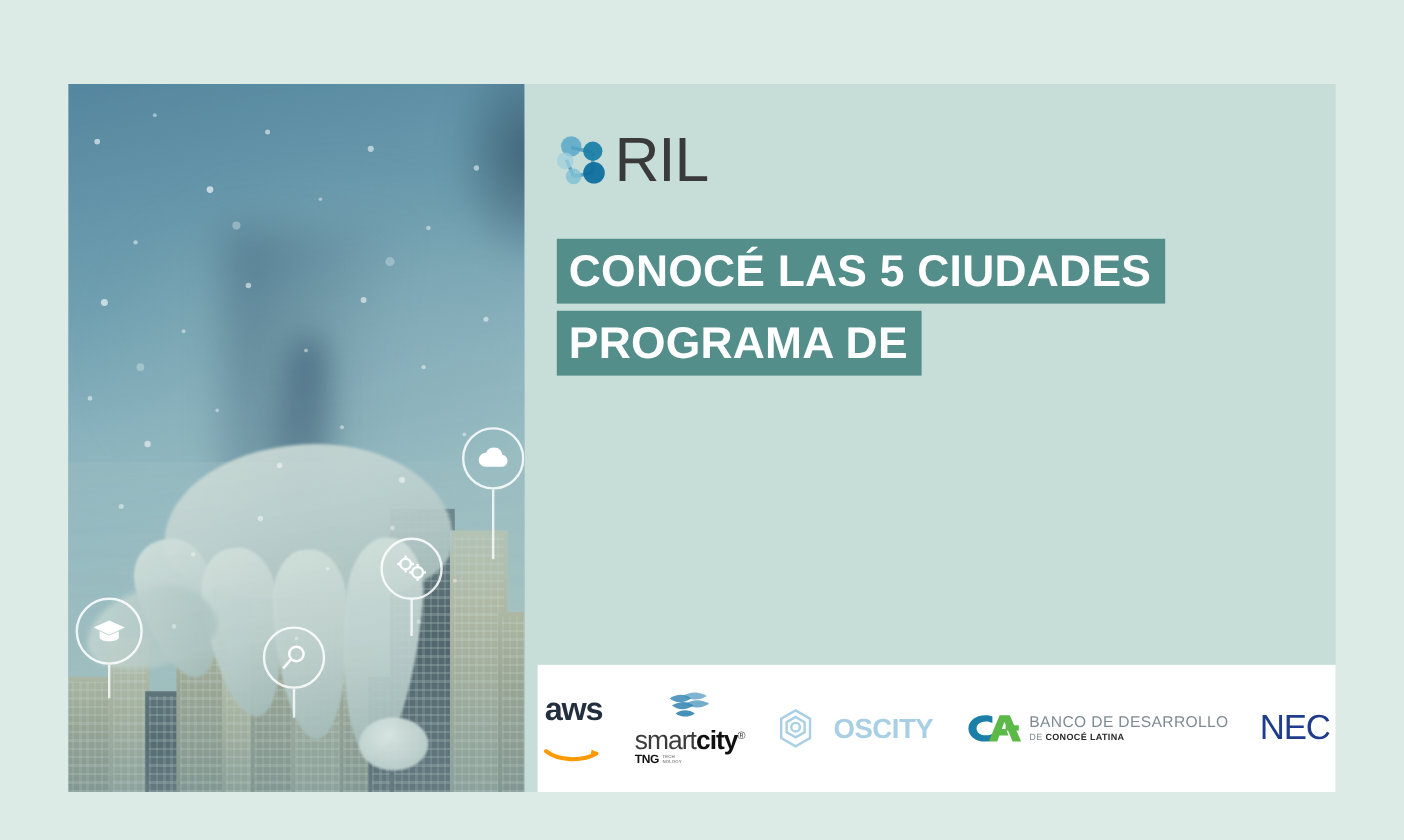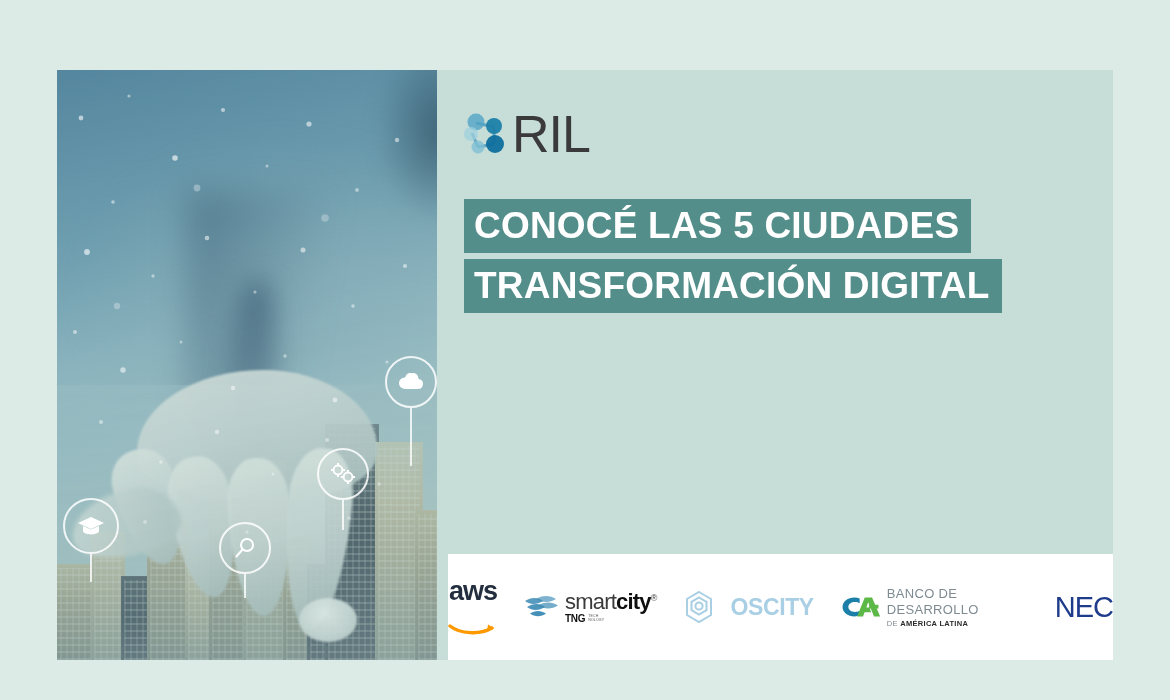--- a/index.html
+++ b/index.html
@@ -158,21 +158,21 @@
     display:flex;align-items:center;justify-content:center;gap:26px;
   }
   .logo{display:flex;align-items:center;}
 
   
   .aws{flex-direction:column;align-items:center;gap:16px;}
   .aws-word{font-size:27px;font-weight:bold;color:#232f3e;letter-spacing:-1px;line-height:.9;}
   .aws-smile{margin-top:1px;}
 
   
-  .sc{align-items:center;gap:5px;}
+  .sc{align-items:center;gap:5px;flex-direction:column;}
   .sc-text{display:flex;flex-direction:column;line-height:1;}
   .sc-main{font-size:22px;color:#3b3b3b;letter-spacing:-.8px;}
   .sc-main b{color:#101010;font-weight:bold;}
   .sc-star{font-size:9px;vertical-align:super;color:#3b3b3b;}
   .sc-sub{display:flex;align-items:flex-start;gap:3px;margin-top:1px;}
   .sc-tng{font-size:10px;font-weight:bold;color:#111;letter-spacing:-.3px;}
   .sc-fine{font-size:3.6px;color:#555;line-height:1.25;letter-spacing:.1px;}
 
   
   .os{align-items:center;gap:16px;}
@@ -338,21 +338,21 @@
       <circle cx="7" cy="23" r="7" fill="#9fd0dd" opacity=".75"></circle>
       <circle cx="14" cy="36" r="6.5" fill="#7fc0d4" opacity=".8"></circle>
       <circle cx="30" cy="15" r="8" fill="#1e7fa8" opacity=".95"></circle>
       <circle cx="31" cy="33" r="9" fill="#0f6f9e" opacity=".95"></circle>
     </svg>
     <span class="ril-word">RIL</span>
   </div>
 
   <div class="headline">
     <div class="hl">CONOCÉ LAS 5 CIUDADES</div>
-    <div class="hl">TRANSFORMACIÓN DIGITAL</div>
+    <div class="hl">PROGRAMA DE</div>
   </div>
 
   <div class="logobar">
 
     <div class="logo aws">
       <span class="aws-word">aws</span>
       <svg class="aws-smile" width="50" height="15" viewBox="0 0 50 15">
         <path d="M2 6c10 8 30 9 42 2" fill="none" stroke="#ff9900" stroke-width="3.4" stroke-linecap="round"></path>
         <path d="M40 4.5l6 3.5-7 2.6z" fill="#ff9900"></path>
       </svg>
@@ -393,21 +393,21 @@
 
 
     <div class="logo caf">
       <svg width="48" height="28" viewBox="0 0 48 28">
         <path d="M17 3C9 3 3 7.8 3 14s6 11 14 11c2.4 0 4.4-.4 6-1v-5.6c-1.4.9-3.3 1.4-5.4 1.4-4.6 0-7.8-2.4-7.8-5.8S13 8.2 17.6 8.2c2.1 0 4 .5 5.4 1.4V4c-1.6-.6-3.6-1-6-1z" fill="#1b7fa8"></path>
         <path d="M29 3l-9 22h7l1.8-5h7.6l-2-5.4h-3.6L33 8.4 39.8 25H47L37.5 3z" fill="#5cb947"></path>
         <rect x="34" y="11.4" width="11" height="4.4" fill="#5cb947"></rect>
       </svg>
       <span class="caf-text">
         <span class="caf-l1">BANCO DE DESARROLLO</span>
-        <span class="caf-l2"><span>DE </span><b>AMÉRICA LATINA</b></span>
+        <span class="caf-l2"><span>DE </span><b>CONOCÉ LATINA</b></span>
       </span>
     </div>
 
     <div class="logo">
       <span class="nec-word">NEC</span>
     </div>
 
   </div>
 </div>
 

